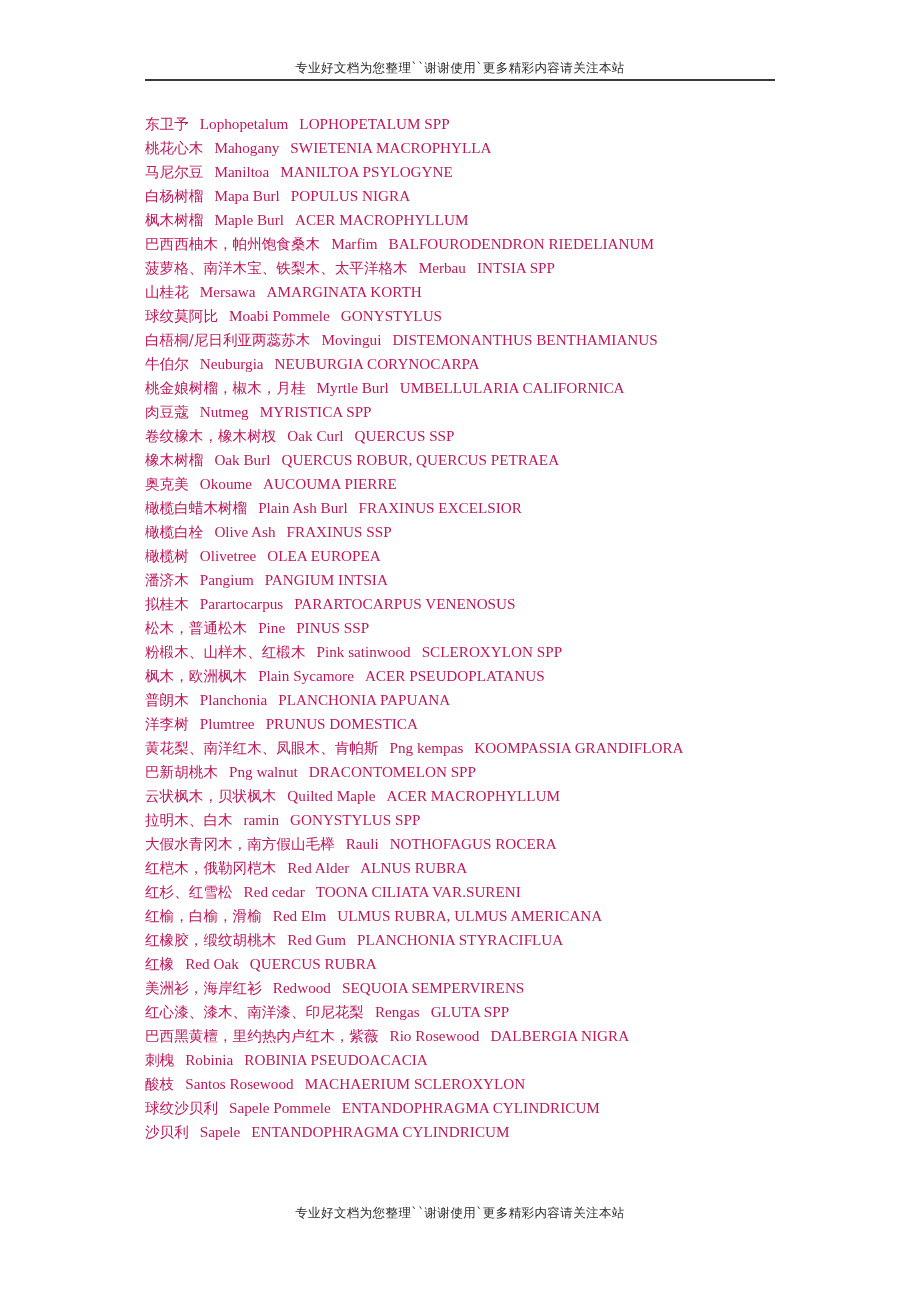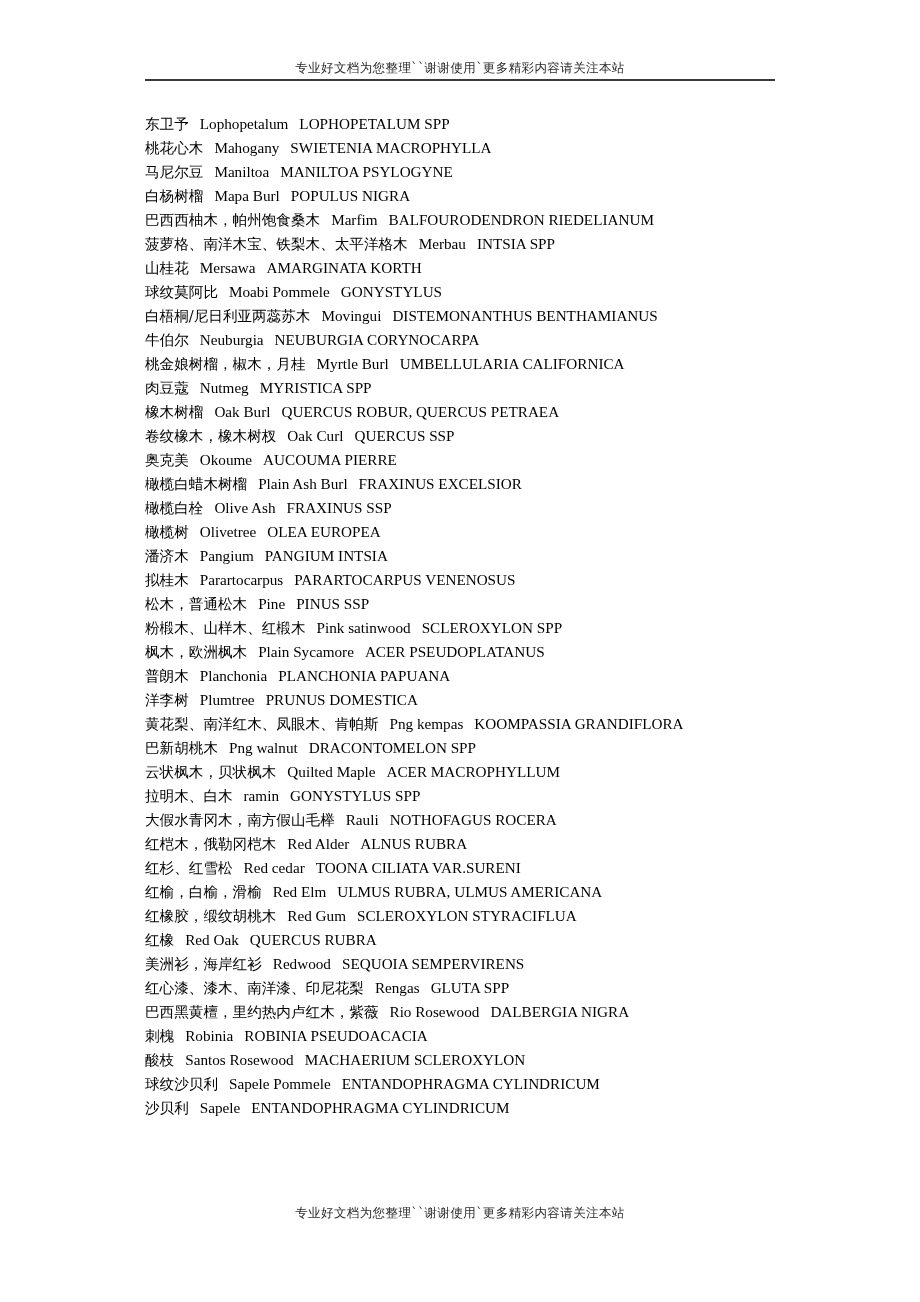--- a/index.html
+++ b/index.html
@@ -47,21 +47,21 @@
   .content {
     position: absolute;
     top: 112px;
     left: 145px;
     width: 700px;
   }
   .entry {
     font-size: 15.2px;
     line-height: 24px;
     white-space: nowrap;
-    color: #000000;
+    color: #be185d;
     font-family: "Liberation Serif", "DejaVu Serif", serif;
   }
   .entry .cn {
     font-family: "DejaVu Serif", "Liberation Serif", serif;
     font-size: 14.6px;
   }
   .entry .gap {
     display: inline-block;
     width: 11px;
   }
@@ -95,50 +95,51 @@
   <div class="header-zone">
     <div class="header-text">专业好文档为您整理``谢谢使用`更多精彩内容请关注本站</div>
     <hr class="header-rule">
   </div>
 
   <div class="content" id="glossary-list">
       <div class="entry"><span class="cn">东卫予</span><span class="gap"></span><span class="en">Lophopetalum</span><span class="gap"></span><span class="sci">LOPHOPETALUM SPP</span></div>
       <div class="entry"><span class="cn">桃花心木</span><span class="gap"></span><span class="en">Mahogany</span><span class="gap"></span><span class="sci">SWIETENIA MACROPHYLLA</span></div>
       <div class="entry"><span class="cn">马尼尔豆</span><span class="gap"></span><span class="en">Maniltoa</span><span class="gap"></span><span class="sci">MANILTOA PSYLOGYNE</span></div>
       <div class="entry"><span class="cn">白杨树榴</span><span class="gap"></span><span class="en">Mapa Burl</span><span class="gap"></span><span class="sci">POPULUS NIGRA</span></div>
+      <div class="entry"><span class="cn">枫木树榴</span><span class="gap"></span><span class="en">Maple Burl</span><span class="gap"></span><span class="sci">ACER MACROPHYLLUM</span></div>
       <div class="entry"><span class="cn">巴西西柚木，帕州饱食桑木</span><span class="gap"></span><span class="en">Marfim</span><span class="gap"></span><span class="sci">BALFOURODENDRON RIEDELIANUM</span></div>
       <div class="entry"><span class="cn">菠萝格、南洋木宝、铁梨木、太平洋格木</span><span class="gap"></span><span class="en">Merbau</span><span class="gap"></span><span class="sci">INTSIA SPP</span></div>
       <div class="entry"><span class="cn">山桂花</span><span class="gap"></span><span class="en">Mersawa</span><span class="gap"></span><span class="sci">AMARGINATA KORTH</span></div>
       <div class="entry"><span class="cn">球纹莫阿比</span><span class="gap"></span><span class="en">Moabi Pommele</span><span class="gap"></span><span class="sci">GONYSTYLUS</span></div>
       <div class="entry"><span class="cn">白梧桐/尼日利亚两蕊苏木</span><span class="gap"></span><span class="en">Movingui</span><span class="gap"></span><span class="sci">DISTEMONANTHUS BENTHAMIANUS</span></div>
       <div class="entry"><span class="cn">牛伯尔</span><span class="gap"></span><span class="en">Neuburgia</span><span class="gap"></span><span class="sci">NEUBURGIA CORYNOCARPA</span></div>
       <div class="entry"><span class="cn">桃金娘树榴，椒木，月桂</span><span class="gap"></span><span class="en">Myrtle Burl</span><span class="gap"></span><span class="sci">UMBELLULARIA CALIFORNICA</span></div>
       <div class="entry"><span class="cn">肉豆蔻</span><span class="gap"></span><span class="en">Nutmeg</span><span class="gap"></span><span class="sci">MYRISTICA SPP</span></div>
+      <div class="entry"><span class="cn">卷纹橡木，橡木树杈</span><span class="gap"></span><span class="en">Oak Curl</span><span class="gap"></span><span class="sci">QUERCUS SSP</span></div>
       <div class="entry"><span class="cn">橡木树榴</span><span class="gap"></span><span class="en">Oak Burl</span><span class="gap"></span><span class="sci">QUERCUS ROBUR, QUERCUS PETRAEA</span></div>
-      <div class="entry"><span class="cn">卷纹橡木，橡木树杈</span><span class="gap"></span><span class="en">Oak Curl</span><span class="gap"></span><span class="sci">QUERCUS SSP</span></div>
       <div class="entry"><span class="cn">奥克美</span><span class="gap"></span><span class="en">Okoume</span><span class="gap"></span><span class="sci">AUCOUMA PIERRE</span></div>
       <div class="entry"><span class="cn">橄榄白蜡木树榴</span><span class="gap"></span><span class="en">Plain Ash Burl</span><span class="gap"></span><span class="sci">FRAXINUS EXCELSIOR</span></div>
       <div class="entry"><span class="cn">橄榄白栓</span><span class="gap"></span><span class="en">Olive Ash</span><span class="gap"></span><span class="sci">FRAXINUS SSP</span></div>
       <div class="entry"><span class="cn">橄榄树</span><span class="gap"></span><span class="en">Olivetree</span><span class="gap"></span><span class="sci">OLEA EUROPEA</span></div>
       <div class="entry"><span class="cn">潘济木</span><span class="gap"></span><span class="en">Pangium</span><span class="gap"></span><span class="sci">PANGIUM INTSIA</span></div>
       <div class="entry"><span class="cn">拟桂木</span><span class="gap"></span><span class="en">Parartocarpus</span><span class="gap"></span><span class="sci">PARARTOCARPUS VENENOSUS</span></div>
       <div class="entry"><span class="cn">松木，普通松木</span><span class="gap"></span><span class="en">Pine</span><span class="gap"></span><span class="sci">PINUS SSP</span></div>
       <div class="entry"><span class="cn">粉椴木、山样木、红椴木</span><span class="gap"></span><span class="en">Pink satinwood</span><span class="gap"></span><span class="sci">SCLEROXYLON SPP</span></div>
       <div class="entry"><span class="cn">枫木，欧洲枫木</span><span class="gap"></span><span class="en">Plain Sycamore</span><span class="gap"></span><span class="sci">ACER PSEUDOPLATANUS</span></div>
       <div class="entry"><span class="cn">普朗木</span><span class="gap"></span><span class="en">Planchonia</span><span class="gap"></span><span class="sci">PLANCHONIA PAPUANA</span></div>
       <div class="entry"><span class="cn">洋李树</span><span class="gap"></span><span class="en">Plumtree</span><span class="gap"></span><span class="sci">PRUNUS DOMESTICA</span></div>
       <div class="entry"><span class="cn">黄花梨、南洋红木、凤眼木、肯帕斯</span><span class="gap"></span><span class="en">Png kempas</span><span class="gap"></span><span class="sci">KOOMPASSIA GRANDIFLORA</span></div>
       <div class="entry"><span class="cn">巴新胡桃木</span><span class="gap"></span><span class="en">Png walnut</span><span class="gap"></span><span class="sci">DRACONTOMELON SPP</span></div>
       <div class="entry"><span class="cn">云状枫木，贝状枫木</span><span class="gap"></span><span class="en">Quilted Maple</span><span class="gap"></span><span class="sci">ACER MACROPHYLLUM</span></div>
       <div class="entry"><span class="cn">拉明木、白木</span><span class="gap"></span><span class="en">ramin</span><span class="gap"></span><span class="sci">GONYSTYLUS SPP</span></div>
       <div class="entry"><span class="cn">大假水青冈木，南方假山毛榉</span><span class="gap"></span><span class="en">Rauli</span><span class="gap"></span><span class="sci">NOTHOFAGUS ROCERA</span></div>
       <div class="entry"><span class="cn">红桤木，俄勒冈桤木</span><span class="gap"></span><span class="en">Red Alder</span><span class="gap"></span><span class="sci">ALNUS RUBRA</span></div>
       <div class="entry"><span class="cn">红杉、红雪松</span><span class="gap"></span><span class="en">Red cedar</span><span class="gap"></span><span class="sci">TOONA CILIATA VAR.SURENI</span></div>
       <div class="entry"><span class="cn">红榆，白榆，滑榆</span><span class="gap"></span><span class="en">Red Elm</span><span class="gap"></span><span class="sci">ULMUS RUBRA, ULMUS AMERICANA</span></div>
-      <div class="entry"><span class="cn">红橡胶，缎纹胡桃木</span><span class="gap"></span><span class="en">Red Gum</span><span class="gap"></span><span class="sci">SCLEROXYLON STYRACIFLUA</span></div>
+      <div class="entry"><span class="cn">红橡胶，缎纹胡桃木</span><span class="gap"></span><span class="en">Red Gum</span><span class="gap"></span><span class="sci">PLANCHONIA STYRACIFLUA</span></div>
       <div class="entry"><span class="cn">红橡</span><span class="gap"></span><span class="en">Red Oak</span><span class="gap"></span><span class="sci">QUERCUS RUBRA</span></div>
       <div class="entry"><span class="cn">美洲衫，海岸红衫</span><span class="gap"></span><span class="en">Redwood</span><span class="gap"></span><span class="sci">SEQUOIA SEMPERVIRENS</span></div>
       <div class="entry"><span class="cn">红心漆、漆木、南洋漆、印尼花梨</span><span class="gap"></span><span class="en">Rengas</span><span class="gap"></span><span class="sci">GLUTA SPP</span></div>
       <div class="entry"><span class="cn">巴西黑黄檀，里约热内卢红木，紫薇</span><span class="gap"></span><span class="en">Rio Rosewood</span><span class="gap"></span><span class="sci">DALBERGIA NIGRA</span></div>
       <div class="entry"><span class="cn">刺槐</span><span class="gap"></span><span class="en">Robinia</span><span class="gap"></span><span class="sci">ROBINIA PSEUDOACACIA</span></div>
       <div class="entry"><span class="cn">酸枝</span><span class="gap"></span><span class="en">Santos Rosewood</span><span class="gap"></span><span class="sci">MACHAERIUM SCLEROXYLON</span></div>
       <div class="entry"><span class="cn">球纹沙贝利</span><span class="gap"></span><span class="en">Sapele Pommele</span><span class="gap"></span><span class="sci">ENTANDOPHRAGMA CYLINDRICUM</span></div>
       <div class="entry"><span class="cn">沙贝利</span><span class="gap"></span><span class="en">Sapele</span><span class="gap"></span><span class="sci">ENTANDOPHRAGMA CYLINDRICUM</span></div>
     </div>
 

